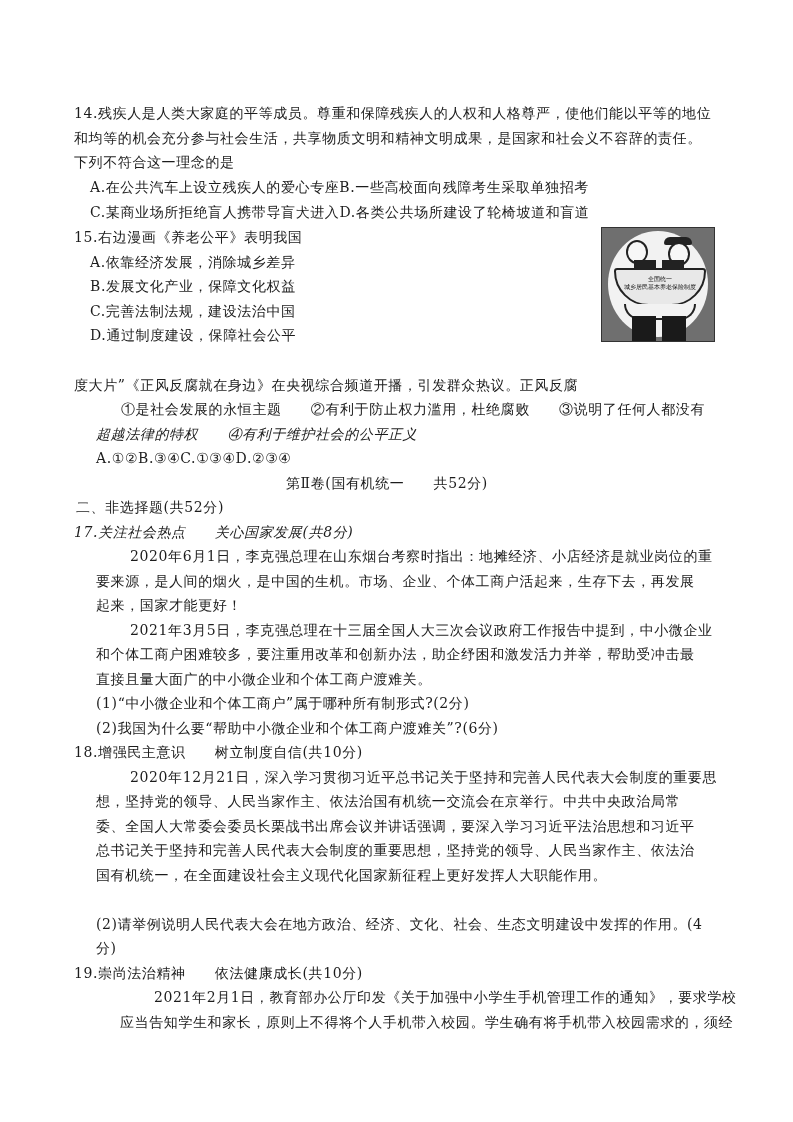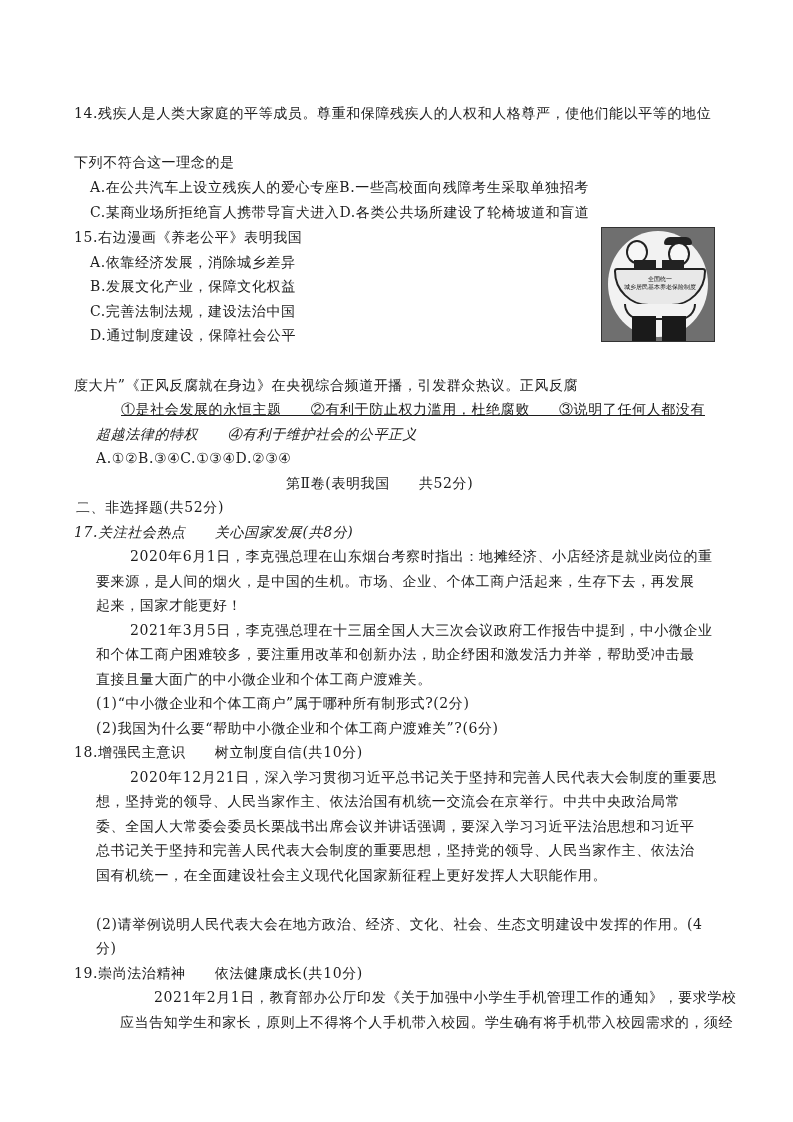--- a/index.html
+++ b/index.html
@@ -57,20 +57,21 @@
     }
     .comic .sleeve1 { left: 30px; }
     .comic .sleeve2 { left: 60px; }
   </style>
 </head>
 <body>
 
 <div class="page">
 
   <div class="ln" style="left:74px; top:104px;">14.残疾人是人类大家庭的平等成员。尊重和保障残疾人的人权和人格尊严，使他们能以平等的地位</div>
+  <div class="ln" style="left:74px; top:129px;">和均等的机会充分参与社会生活，共享物质文明和精神文明成果，是国家和社会义不容辞的责任。</div>
   <div class="ln" style="left:74px; top:153px;">下列不符合这一理念的是</div>
   <div class="ln" style="left:90px; top:178px;">A.在公共汽车上设立残疾人的爱心专座B.一些高校面向残障考生采取单独招考</div>
   <div class="ln" style="left:90px; top:203px;">C.某商业场所拒绝盲人携带导盲犬进入D.各类公共场所建设了轮椅坡道和盲道</div>
 
   <div class="ln" style="left:74px; top:228px;">15.右边漫画《养老公平》表明我国</div>
   <div class="ln" style="left:90px; top:253px;">A.依靠经济发展，消除城乡差异</div>
   <div class="ln" style="left:90px; top:277px;">B.发展文化产业，保障文化权益</div>
   <div class="ln" style="left:90px; top:302px;">C.完善法制法规，建设法治中国</div>
   <div class="ln" style="left:90px; top:326px;">D.通过制度建设，保障社会公平</div>
 
@@ -86,25 +87,25 @@
         <div>全国统一</div>
         <div>城乡居民基本养老保险制度</div>
       </div>
     </div>
     <div class="hands"></div>
     <div class="sleeve1"></div>
     <div class="sleeve2"></div>
   </div>
 
   <div class="ln" style="left:74px; top:376px;">度大片”《正风反腐就在身边》在央视综合频道开播，引发群众热议。正风反腐</div>
-  <div class="ln" style="left:121px; top:400px;text-decoration:underline;">①是社会发展的永恒主题　　②有利于防止权力滥用，杜绝腐败　　③说明了任何人都没有</div>
+  <div class="ln" style="left:121px; top:400px;">①是社会发展的永恒主题　　②有利于防止权力滥用，杜绝腐败　　③说明了任何人都没有</div>
   <div class="ln" style="left:96px; top:425px;font-style:italic;">超越法律的特权　　④有利于维护社会的公平正义</div>
   <div class="ln" style="left:96px; top:449px;">A.①②B.③④C.①③④D.②③④</div>
 
-  <div class="ln" style="left:286px; top:474px;">第Ⅱ卷(表明我国　　共52分)</div>
+  <div class="ln" style="left:286px; top:474px;">第Ⅱ卷(国有机统一　　共52分)</div>
   <div class="ln" style="left:76px; top:498px;">二、非选择题(共52分)</div>
 
   <div class="ln" style="left:74px; top:523px;font-style:italic;">17.关注社会热点　　关心国家发展(共8分)</div>
   <div class="ln" style="left:130px; top:547px;">2020年6月1日，李克强总理在山东烟台考察时指出：地摊经济、小店经济是就业岗位的重</div>
   <div class="ln" style="left:96px; top:572px;">要来源，是人间的烟火，是中国的生机。市场、企业、个体工商户活起来，生存下去，再发展</div>
   <div class="ln" style="left:96px; top:596px;">起来，国家才能更好！</div>
   <div class="ln" style="left:130px; top:621px;">2021年3月5日，李克强总理在十三届全国人大三次会议政府工作报告中提到，中小微企业</div>
   <div class="ln" style="left:96px; top:645px;">和个体工商户困难较多，要注重用改革和创新办法，助企纾困和激发活力并举，帮助受冲击最</div>
   <div class="ln" style="left:96px; top:670px;">直接且量大面广的中小微企业和个体工商户渡难关。</div>
   <div class="ln" style="left:96px; top:694px;">(1)“中小微企业和个体工商户”属于哪种所有制形式?(2分)</div>

